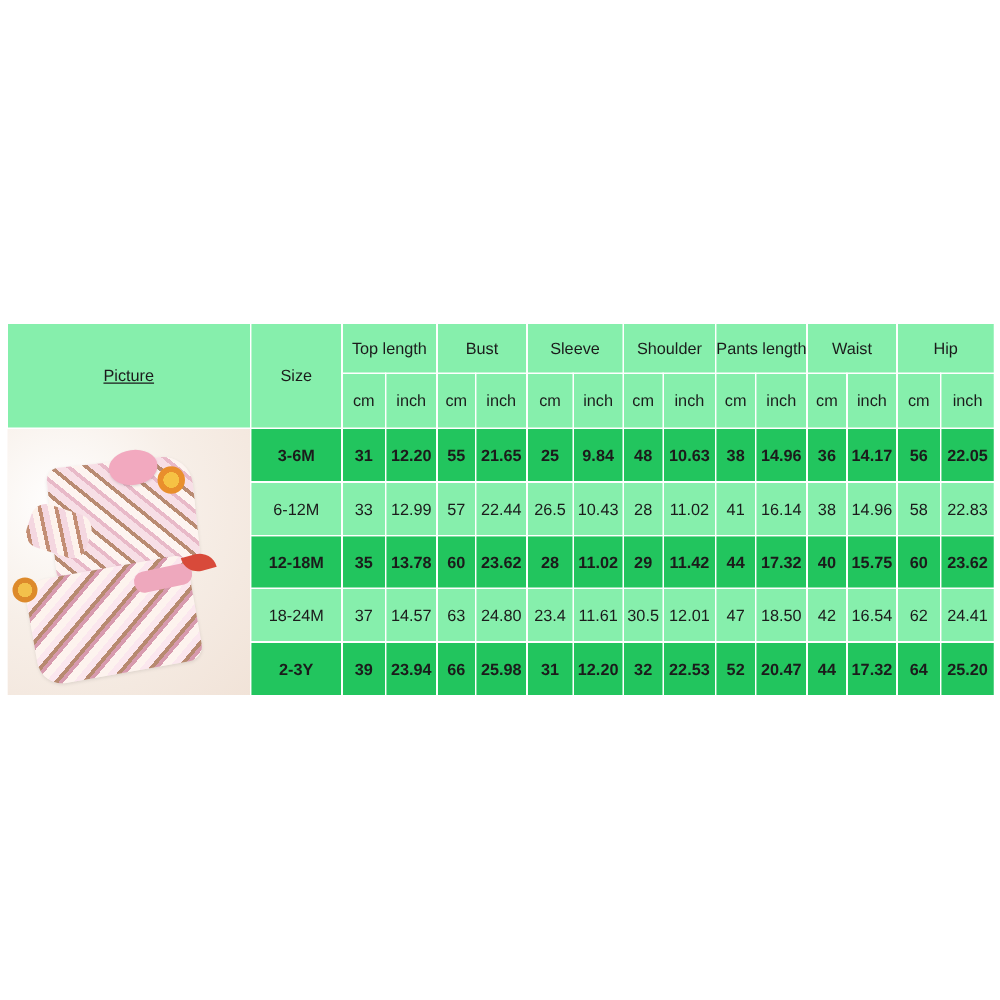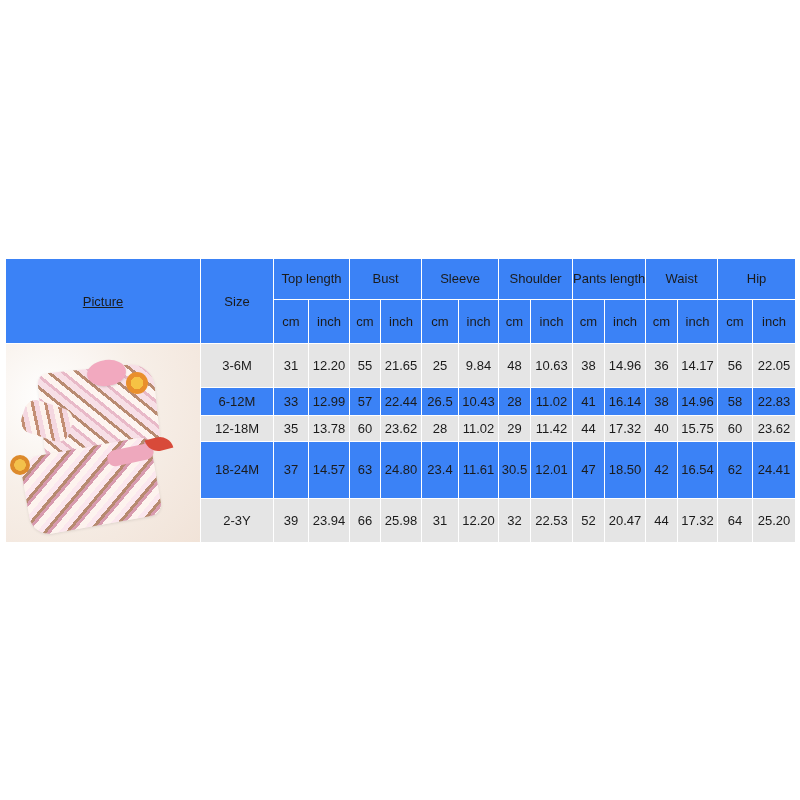--- a/index.html
+++ b/index.html
@@ -34,24 +34,25 @@
     border: 1px solid #ffffff;
     text-align: center;
     vertical-align: middle;
     font-size: 13px;
     color: #1b1b1b;
     padding: 0;
     overflow: hidden;
     white-space: nowrap;
   }
   .green {
-    background: #3b82f6;
+    background: #86efac;
   }
   .white {
-    background: #e5e5e5;
+    background: #22c55e;
+    font-weight: bold;
   }
   .hdr-big {
     font-size: 15px;
   }
   .hdr-unit {
     font-size: 13px;
   }
   .picture-cell {
     font-size: 16px;
     text-decoration: underline;
@@ -258,57 +259,57 @@
           <td class="white">48</td>
           <td class="white">10.63</td>
           <td class="white">38</td>
           <td class="white">14.96</td>
           <td class="white">36</td>
           <td class="white">14.17</td>
           <td class="white">56</td>
           <td class="white">22.05</td>
         </tr>
 
-        <tr style="height:28px">
+        <tr style="height:43px">
           <td class="green row-label">6-12M</td>
           <td class="green">33</td>
           <td class="green">12.99</td>
           <td class="green">57</td>
           <td class="green">22.44</td>
           <td class="green">26.5</td>
           <td class="green">10.43</td>
           <td class="green">28</td>
           <td class="green">11.02</td>
           <td class="green">41</td>
           <td class="green">16.14</td>
           <td class="green">38</td>
           <td class="green">14.96</td>
           <td class="green">58</td>
           <td class="green">22.83</td>
         </tr>
 
-        <tr style="height:25px">
+        <tr style="height:42px">
           <td class="white row-label">12-18M</td>
           <td class="white">35</td>
           <td class="white">13.78</td>
           <td class="white">60</td>
           <td class="white">23.62</td>
           <td class="white">28</td>
           <td class="white">11.02</td>
           <td class="white">29</td>
           <td class="white">11.42</td>
           <td class="white">44</td>
           <td class="white">17.32</td>
           <td class="white">40</td>
           <td class="white">15.75</td>
           <td class="white">60</td>
           <td class="white">23.62</td>
         </tr>
 
-        <tr style="height:57px">
+        <tr style="height:43px">
           <td class="green row-label">18-24M</td>
           <td class="green">37</td>
           <td class="green">14.57</td>
           <td class="green">63</td>
           <td class="green">24.80</td>
           <td class="green">23.4</td>
           <td class="green">11.61</td>
           <td class="green">30.5</td>
           <td class="green">12.01</td>
           <td class="green">47</td>

